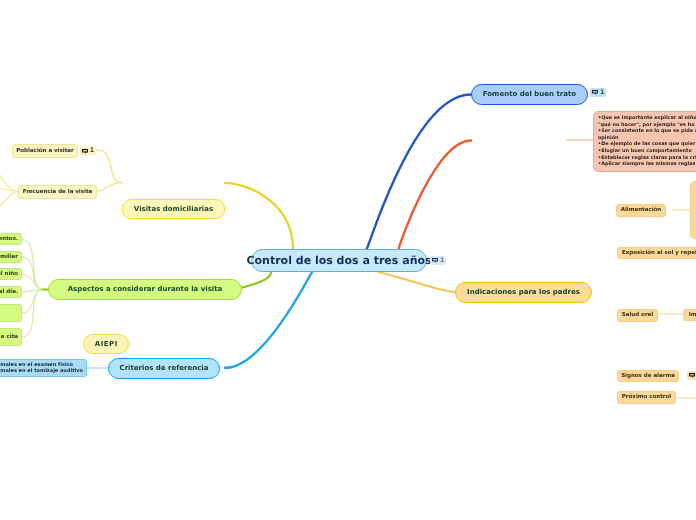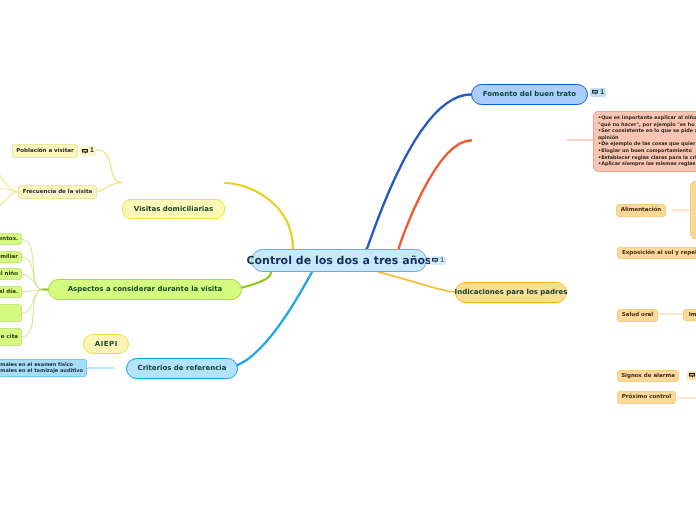--- a/index.html
+++ b/index.html
@@ -27,24 +27,24 @@
   #root-badge{left:430px;top:256px;background:#d8ebfb;color:#55657a;width:16px;}
 
   
   #n-fomento{left:471px;top:84px;width:117px;height:21px;border-radius:11px;
         background:#aacdfb;border:1.6px solid #0b5cdc;color:#0e4435;font-size:7px;}
   #b-fomento{left:590px;top:88px;background:#c5ddfb;color:#0e4435;}
 
   #n-disciplina{left:471px;top:130px;width:96px;height:21px;border-radius:11px;
         background:#f9bead;border:1.6px solid #f94a18;color:#10402f;font-size:7px;}
 
-  #n-indicaciones{left:455px;top:282px;width:112px;height:21px;border-radius:11px;
+  #n-indicaciones{left:455px;top:282px;width:137px;height:21px;border-radius:11px;
         background:#fbdd97;border:1.6px solid #ffb800;color:#10402f;font-size:7px;}
 
-  #n-criterios{left:126px;top:358px;width:112px;height:21px;border-radius:11px;
+  #n-criterios{left:108px;top:358px;width:112px;height:21px;border-radius:11px;
         background:#b3e3fa;border:1.6px solid #00a4e8;color:#10402f;font-size:7px;}
 
   #n-aspectos{left:48px;top:279px;width:194px;height:21px;border-radius:11px;
         background:#d4fa7f;border:1.6px solid #a6da30;color:#17492c;font-size:7px;}
 
   #n-visitas{left:122px;top:172px;width:103px;height:20px;border-radius:9px;
         background:#fdf7b8;border:1.6px solid #eedf3c;color:#17492c;font-size:7px;margin-top:27px;}
 
   #n-aiepi{left:83px;top:334px;width:46px;height:20px;border-radius:10px;
         background:#fbf3b8;border:1.6px solid #eedf3c;color:#17492c;font-size:7px;

